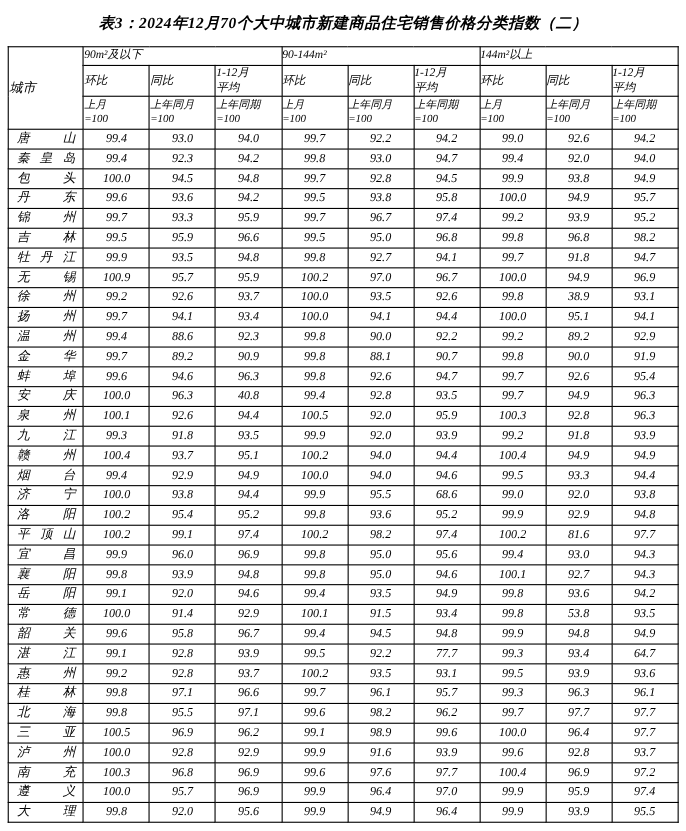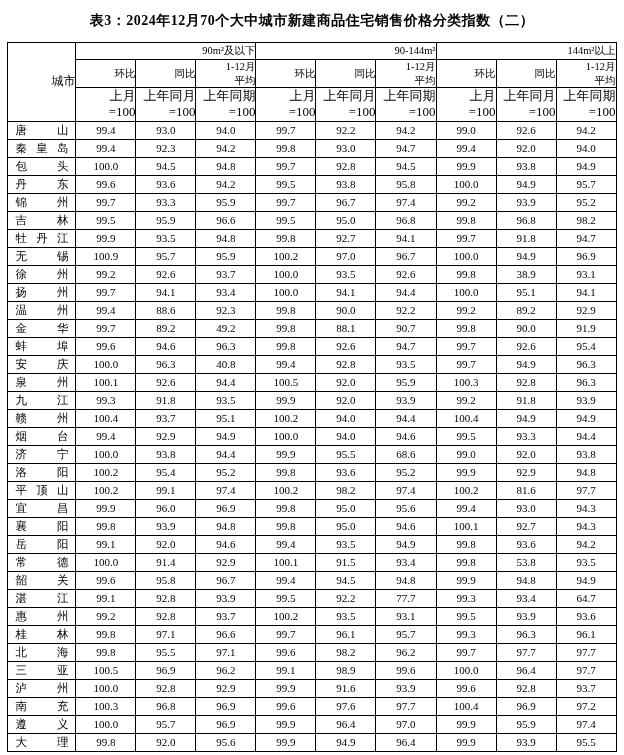--- a/index.html
+++ b/index.html
@@ -8,20 +8,21 @@
     background: #ffffff;
     color: #000000;
     font-family: "Liberation Serif", "DejaVu Serif", serif;
   }
   .page {
     width: 624px;
     min-height: 755px;
     background: #ffffff;
     box-sizing: border-box;
     padding-top: 8px;
+    font-style: italic;
   }
   .title {
     text-align: center;
     font-size: 14px;
     font-weight: bold;
     margin: 4px 0 12px 0;
     letter-spacing: 0.5px;
   }
   table.tbl {
     border-collapse: collapse;
@@ -31,27 +32,27 @@
   }
   .tbl th, .tbl td {
     border: 1px solid #000000;
     padding: 0;
     box-sizing: border-box;
   }
   .tbl th {
     font-weight: normal;
     font-size: 10.5px;
     line-height: 1.25;
-    text-align: right;
+    text-align: left;
     vertical-align: middle;
     white-space: pre-line;
   }
   .hrow1 th { height: 17px; }
   .hrow2 th { height: 28px; }
-  .hrow3 th { height: 30px; font-size: 13px; }
+  .hrow3 th { height: 30px; font-size: 10px; }
   th.city-h { font-size: 12px; }
   td.num {
     font-size: 11px;
     text-align: center;
     height: 17px;
     line-height: 17px;
     overflow: hidden;
     white-space: nowrap;
   }
   td.city {
@@ -319,21 +320,21 @@
         </tr>
         <tr>
           <td class="city">
             <span class="city-inner">
               <span>金</span>
               <span>华</span>
             </span>
           </td>
           <td class="num">99.7</td>
           <td class="num">89.2</td>
-          <td class="num">49.2</td>
+          <td class="num">90.9</td>
           <td class="num">99.8</td>
           <td class="num">88.1</td>
           <td class="num">90.7</td>
           <td class="num">99.8</td>
           <td class="num">90.0</td>
           <td class="num">91.9</td>
         </tr>
         <tr>
           <td class="city">
             <span class="city-inner">

